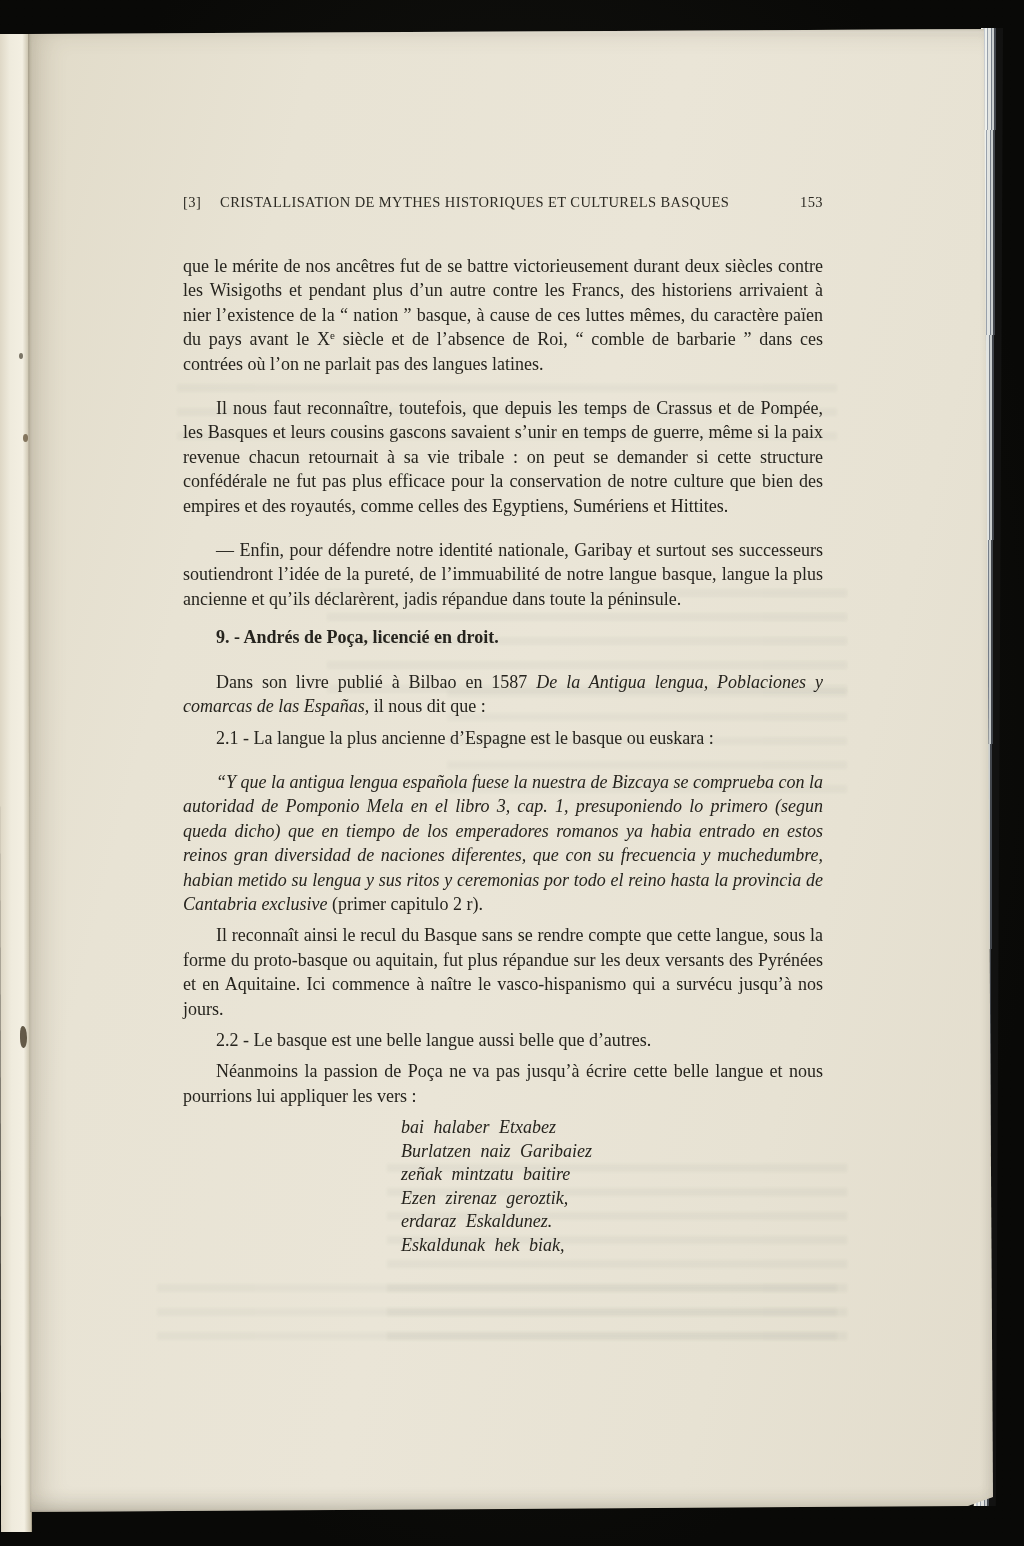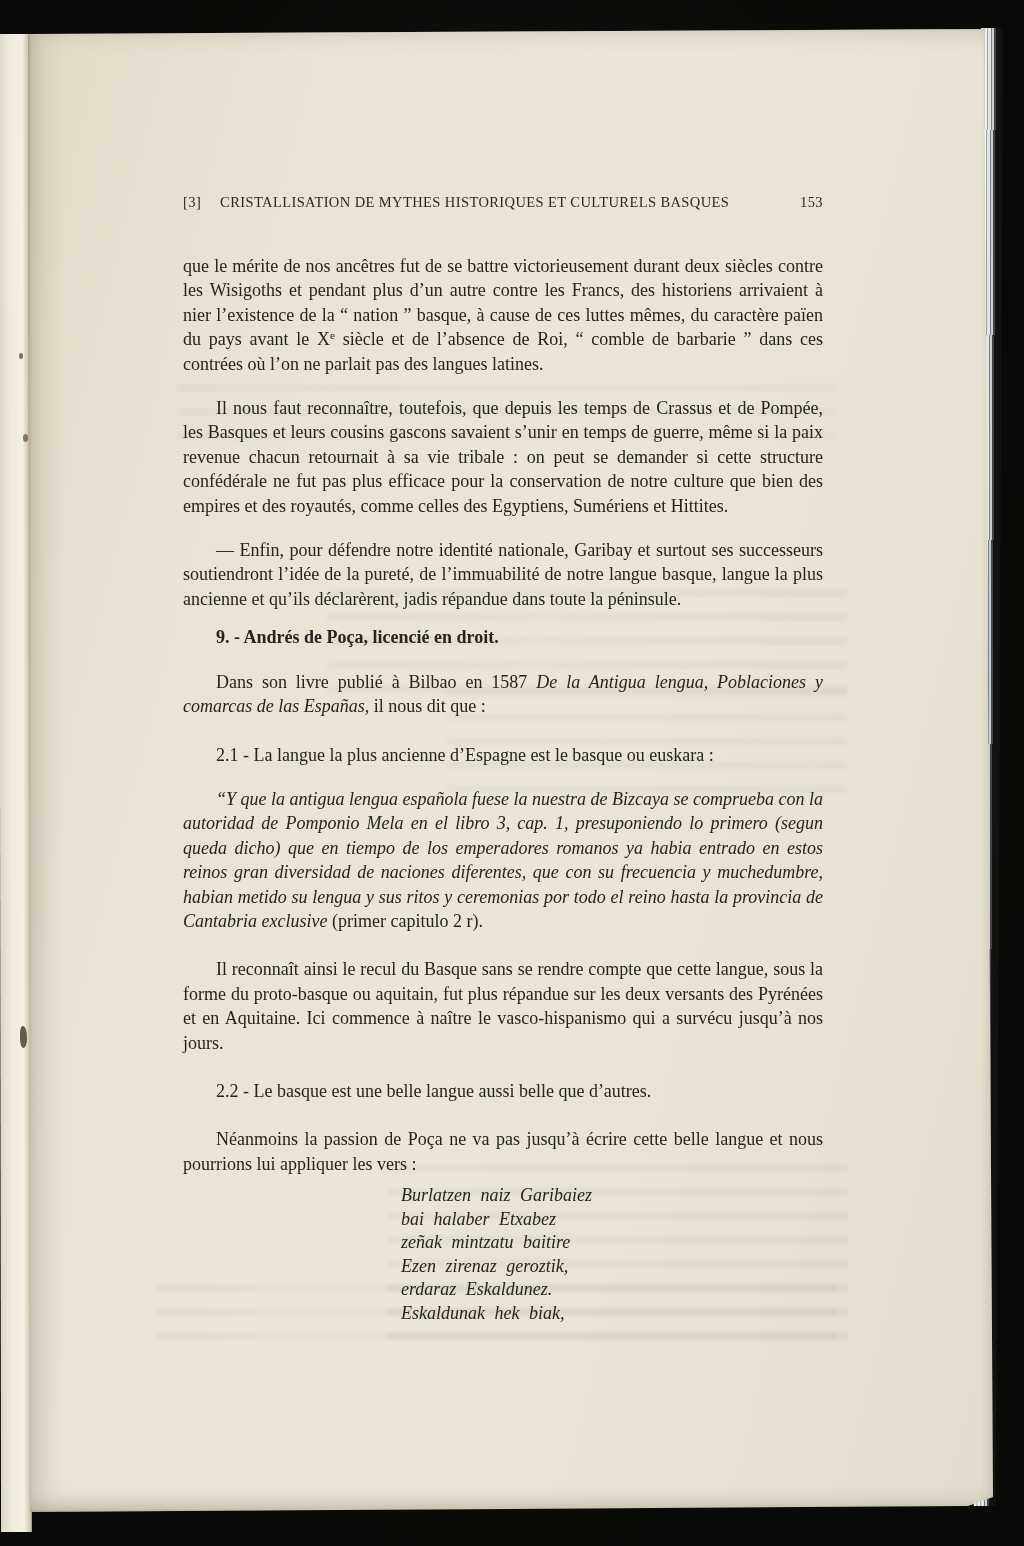--- a/index.html
+++ b/index.html
@@ -102,21 +102,21 @@
     text-align: justify;
     hyphens: none;
   }
   .para, .quote { text-indent: 33px; margin-top: 20px; }
   .para.noindent { text-indent: 0; margin-top: 0; }
   .heading { font-weight: bold; text-indent: 33px; margin-top: 14px; margin-bottom: 6px; text-align: left; }
   .quote { font-style: italic; }
   .quote .roman { font-style: normal; }
   .ital { font-style: italic; }
   .sup { font-size: 11px; vertical-align: 6px; line-height: 0; }
-  .gap-s { margin-top: 24px; }
+  .gap-s { margin-top: 7px; }
   .verse {
     margin: 8px 0 0 218px;
     font-size: 18px;
     font-style: italic;
     line-height: 23.5px;
     word-spacing: 5px;
   }
 </style>
 </head>
 <body>
@@ -158,22 +158,22 @@
       <p class="quote"><span>“Y que la antigua lengua española fuese la nuestra de Bizcaya se comprueba con la autoridad de Pomponio Mela en el libro 3, cap. 1, presuponiendo lo primero (segun queda dicho) que en tiempo de los emperadores romanos ya habia entrado en estos reinos gran diversidad de naciones diferentes, que con su frecuencia y muchedumbre, habian metido su lengua y sus ritos y ceremonias por todo el reino hasta la provincia de Cantabria exclusive</span><span class="roman"> (primer capitulo 2 r).</span></p>
 
       <p class="para gap-s">Il reconnaît ainsi le recul du Basque sans se rendre compte que cette langue, sous la forme du proto-basque ou aquitain, fut plus répandue sur les deux versants des Pyrénées et en Aquitaine. Ici commence à naître le vasco-hispanismo qui a survécu jusqu’à nos jours.</p>
 
       <p class="para gap-s">2.2 - Le basque est une belle langue aussi belle que d’autres.</p>
 
 
       <p class="para gap-s">Néanmoins la passion de Poça ne va pas jusqu’à écrire cette belle langue et nous pourrions lui appliquer les vers :</p>
 
       <div class="verse">
+        <div>bai halaber Etxabez</div>
         <div>Burlatzen naiz Garibaiez</div>
-        <div>bai halaber Etxabez</div>
         <div>zeñak mintzatu baitire</div>
         <div>Ezen zirenaz geroztik,</div>
         <div>erdaraz Eskaldunez.</div>
         <div>Eskaldunak hek biak,</div>
       </div>
 
     </div>
   </div>
 </div>
 

